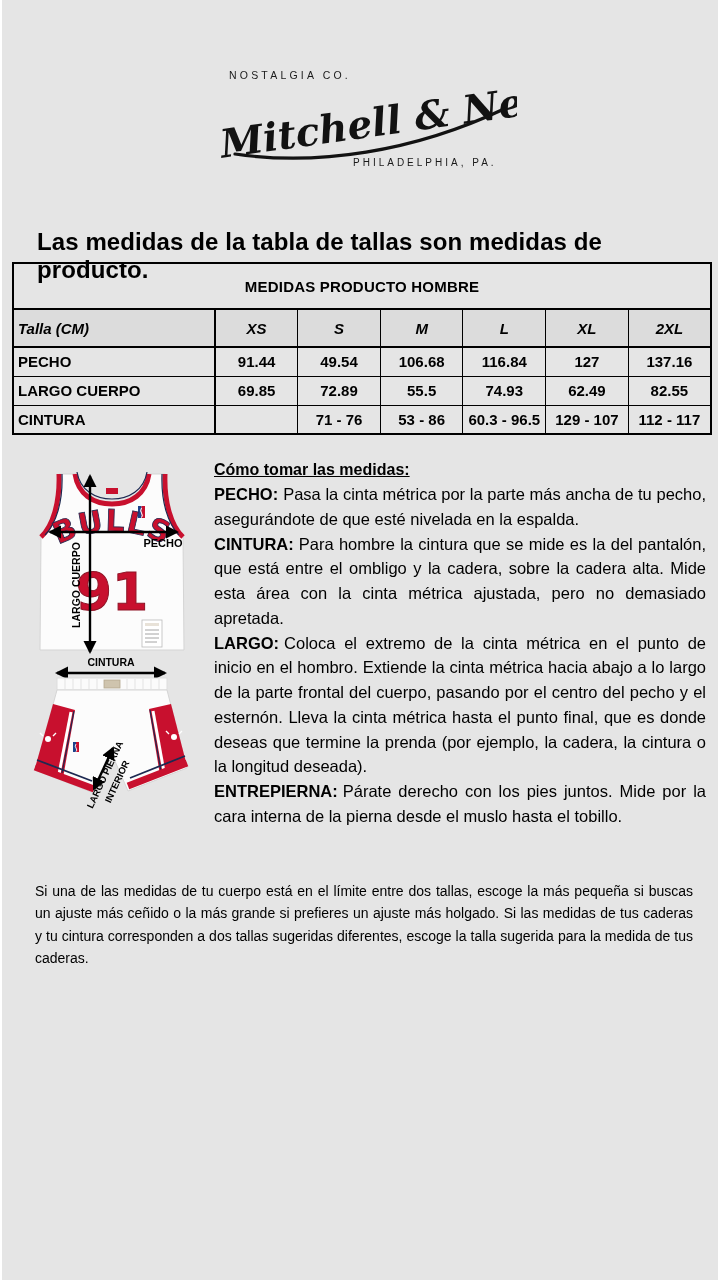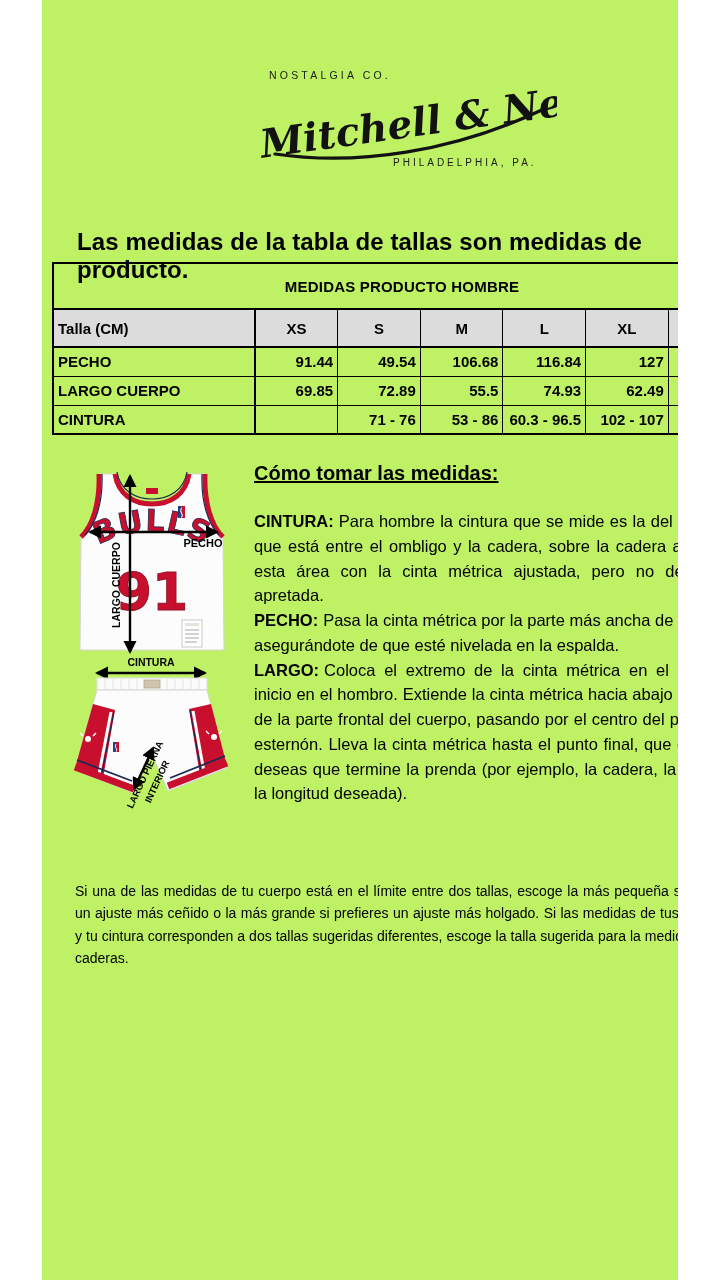--- a/index.html
+++ b/index.html
@@ -1,19 +1,19 @@
 <!DOCTYPE html>
 <html lang="es"><head>
 <meta charset="utf-8">
 <style>
   * { margin:0; padding:0; box-sizing:border-box; }
   html,body { background:#ffffff; }
   body { font-family:"Liberation Sans", sans-serif; color:#000; }
   .page {
-    position:relative; width:636px; height:1280px; background:#bef264;
+    position:relative; width:716px; height:1280px; background:#e5e5e5;
     overflow:hidden; margin:0 auto;
   }
 
   
   .logo-wrap { position:absolute; left:205px; top:62px; width:310px; height:118px; }
 
   
   .intro-heading {
     position:absolute; left:35px; top:228px; width:660px;
     font-size:24px; font-weight:bold; letter-spacing:.1px;
@@ -25,38 +25,38 @@
     width:100%; border-collapse:collapse; table-layout:fixed;
     border:2.5px solid #000; font-size:15px; font-weight:bold;
   }
   table.size-table col.c0 { width:202px; }
   table.size-table td { border:1.5px solid #000; padding:0 4px; }
   tr.title-row td {
     height:46px; text-align:center; border:none; border-bottom:2px solid #000;
     font-size:15px; letter-spacing:.2px;
   }
   tr.head-row td {
-    height:38px; background:#dcdcdc; text-align:center; border-bottom:2px solid #000;
+    height:38px; background:#dcdcdc; text-align:center; border-bottom:2px solid #000;font-style:italic;
   }
   tr.head-row td.rowlabel { text-align:left; }
-  tr.data-row td { height:29px; text-align:right; font-weight:bold; }
+  tr.data-row td { height:29px; text-align:center; font-weight:bold; }
   tr.data-row td.rowlabel { text-align:left; }
   td.rowlabel { border-right:2px solid #000 !important; }
 
   
   .figure-wrap { position:absolute; left:15px; top:452px; width:192px; height:412px; }
 
   
   .instructions {
     position:absolute; left:212px; top:458px; width:492px;
     font-size:16.5px; line-height:1.5; text-align:justify;
   }
   .instructions h2 {
-    font-size:20px; font-weight:bold; text-decoration:underline;
-    margin-bottom:21px; text-align:left;
+    font-size:16px; font-weight:bold; text-decoration:underline;
+    margin-bottom:0; text-align:left;
   }
   .measure-item { margin:0; }
   .measure-item .term { font-weight:bold; margin-right:5px; }
 
   
   .footer-note {
     position:absolute; left:33px; top:880px; width:658px;
     font-size:14px; line-height:1.6; text-align:justify;
   }
 </style>
@@ -119,21 +119,21 @@
           <td>74.93</td>
           <td>62.49</td>
           <td>82.55</td>
         </tr>
         <tr class="data-row">
           <td class="rowlabel">CINTURA</td>
           <td></td>
           <td>71 - 76</td>
           <td>53 - 86</td>
           <td>60.3 - 96.5</td>
-          <td>102 - 107</td>
+          <td>129 - 107</td>
           <td>112 - 117</td>
         </tr>
       </tbody>
     </table>
   </div>
 
   <div class="figure-wrap">
     <svg width="192" height="412" viewBox="0 0 192 412" xmlns="http://www.w3.org/2000/svg" xmlns:xlink="http://www.w3.org/1999/xlink">
       <defs>
         <marker id="ah" viewBox="0 0 10 10" refX="8.5" refY="5" markerWidth="5.5" markerHeight="5.5" orient="auto-start-reverse">
@@ -238,25 +238,28 @@
 
       <line x1="77" y1="337" x2="96" y2="296" stroke="#000" stroke-width="2.4" marker-start="url(#ah)" marker-end="url(#ah)"></line>
       <text x="91" y="324" transform="rotate(-65 91 324)" text-anchor="middle" font-family="Liberation Sans, sans-serif" font-size="9.5" font-weight="bold">LARGO PIERNA</text>
       <text x="103" y="331" transform="rotate(-65 103 331)" text-anchor="middle" font-family="Liberation Sans, sans-serif" font-size="9.5" font-weight="bold">INTERIOR</text>
     </svg>
   </div>
 
   <div class="instructions">
     <h2>Cómo tomar las medidas:</h2>
     <p class="measure-item">
+      <b class="term">PECHO:</b><span>Pasa la cinta métrica por la parte más ancha de tu pecho, asegurándote de que esté nivelada en la espalda.</span>
+    </p>
+    <p class="measure-item">
       <b class="term">CINTURA:</b><span>Para hombre la cintura que se mide es la del pantalón, que está entre el ombligo y la cadera, sobre la cadera alta. Mide esta área con la cinta métrica ajustada, pero no demasiado apretada.</span>
     </p>
     <p class="measure-item">
-      <b class="term">PECHO:</b><span>Pasa la cinta métrica por la parte más ancha de tu pecho, asegurándote de que esté nivelada en la espalda.</span>
-    </p>
-    <p class="measure-item">
       <b class="term">LARGO:</b><span>Coloca el extremo de la cinta métrica en el punto de inicio en el hombro. Extiende la cinta métrica hacia abajo a lo largo de la parte frontal del cuerpo, pasando por el centro del pecho y el esternón. Lleva la cinta métrica hasta el punto final, que es donde deseas que termine la prenda (por ejemplo, la cadera, la cintura o la longitud deseada).</span>
     </p>
+    <p class="measure-item">
+      <b class="term">ENTREPIERNA:</b><span>Párate derecho con los pies juntos. Mide por la cara interna de la pierna desde el muslo hasta el tobillo.</span>
+    </p>
   </div>
 
   <p class="footer-note">Si una de las medidas de tu cuerpo está en el límite entre dos tallas, escoge la más pequeña si buscas un ajuste más ceñido o la más grande si prefieres un ajuste más holgado. Si las medidas de tus caderas y tu cintura corresponden a dos tallas sugeridas diferentes, escoge la talla sugerida para la medida de tus caderas.</p>
 
 </div>
 
 </body></html>

